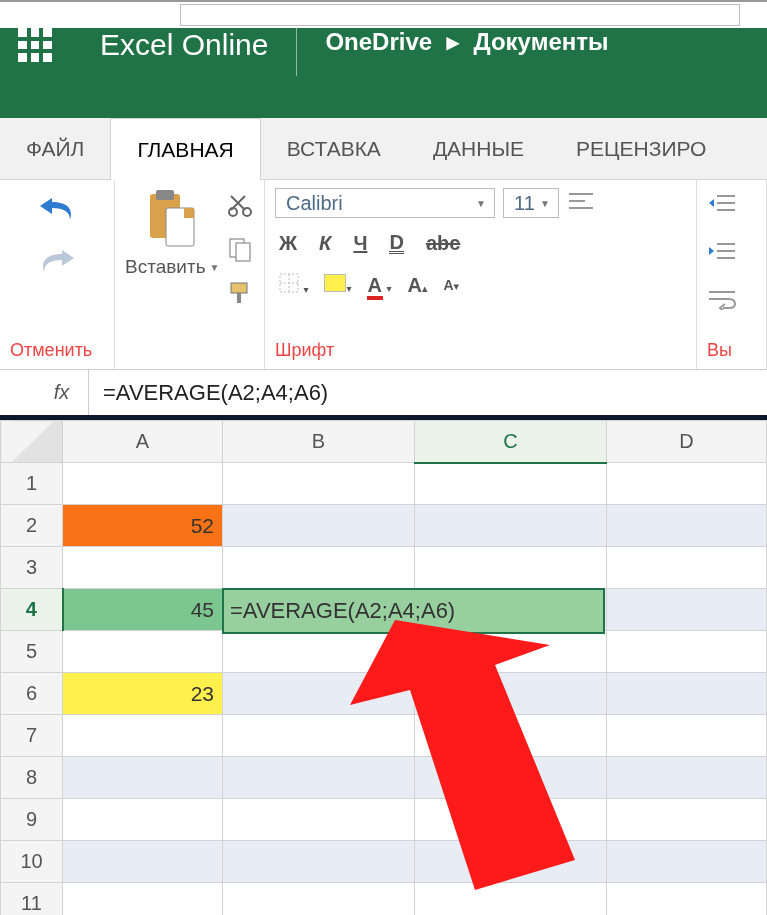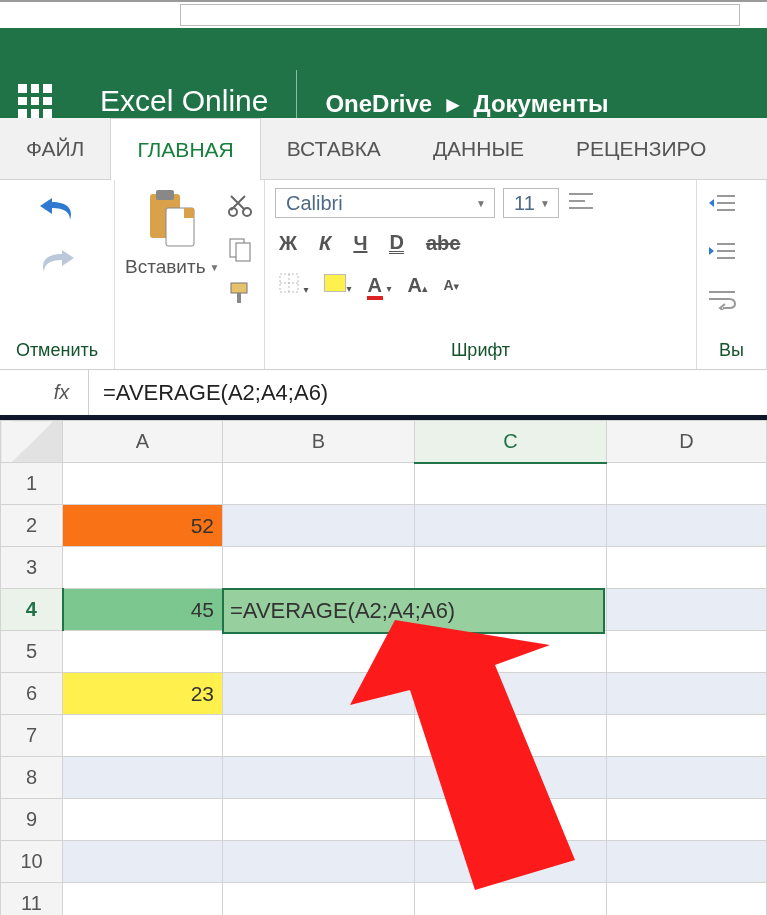--- a/index.html
+++ b/index.html
@@ -1,36 +1,36 @@
 <!DOCTYPE html>
 <html><head>
 <meta charset="utf-8">
 <style>
   * { box-sizing: border-box; margin: 0; padding: 0; font-family: "Segoe UI", Tahoma, sans-serif; }
   body { background: #fff; width: 767px; height: 915px; overflow: hidden; }
 
   .topwhite { height: 28px; border-top: 2px solid #999; background: #fff; display:flex; align-items:center;}
   .urlslot { margin-left: 180px; height: 22px; width: 560px; border: 1px solid #bbb; background:#fff;}
 
-  .titlebar { background: #207347; height: 90px; display: flex; align-items: flex-end; padding-left: 18px; color: #fff; }
+  .titlebar { background: #207347; height: 90px; display: flex; align-items: flex-start; padding-left: 18px; color: #fff; }
   .waffle { width: 34px; height: 34px; display: grid; grid-template-columns: repeat(3,1fr); grid-template-rows: repeat(3,1fr); gap: 4px; margin-right: 48px; cursor:pointer;}
   .waffle > div { background: #fff; width: 100%; height: 100%; }
   .brand { font-size: 30px; font-weight: 400; margin-right: 28px; }
   .vsep { width: 1px; height: 48px; background: rgba(255,255,255,.5); margin: 0 28px 0 0; }
   .crumbs { font-size: 24px; font-weight: 700; }
   .crumbs .chev { margin: 0 8px; }
 
   .tabs { display: flex; background: #f1f1f1; border-bottom: 1px solid #d4d4d4; height: 62px; }
   .tab { padding: 0 26px; font-size: 21px; color: #555; display:flex; align-items:center; cursor:pointer; }
-  .tab.active { background: #fff; color: #15803d; border: 1px solid #d4d4d4; border-bottom: none; margin-bottom: -1px;}
+  .tab.active { background: #fff; color: #000000; border: 1px solid #d4d4d4; border-bottom: none; margin-bottom: -1px;}
 
   .ribbon { display: flex; background: #fff; border-bottom: 1px solid #cfcfcf; height: 190px; }
   .group { border-right: 1px solid #ddd; padding: 8px 10px 2px 10px; display:flex; flex-direction:column; justify-content:space-between;}
   .group-body { display:flex; gap: 8px; align-items:flex-start;}
-  .group-label { text-align:center; font-size: 18px; color:#14532d; padding: 4px 0 6px 0;}
+  .group-label { text-align:left; font-size: 18px; color:#ef4444; padding: 4px 0 6px 0;}
 
   .gr-undo { width: 115px; }
   .gr-clip { width: 150px; }
   .gr-font { flex:1; }
   .gr-align { width: 70px; }
   .undo-col { display:flex; flex-direction:column; gap: 20px; align-items:center; width:100%; padding-top:6px;}
   .undo-svg { color:#2f7ad1; }
 
   .paste-col { display:flex; flex-direction:column; align-items:center; gap:4px; cursor:pointer;}
   .paste-label { font-size:19px; color:#555; display:flex; align-items:center; gap:4px;}

